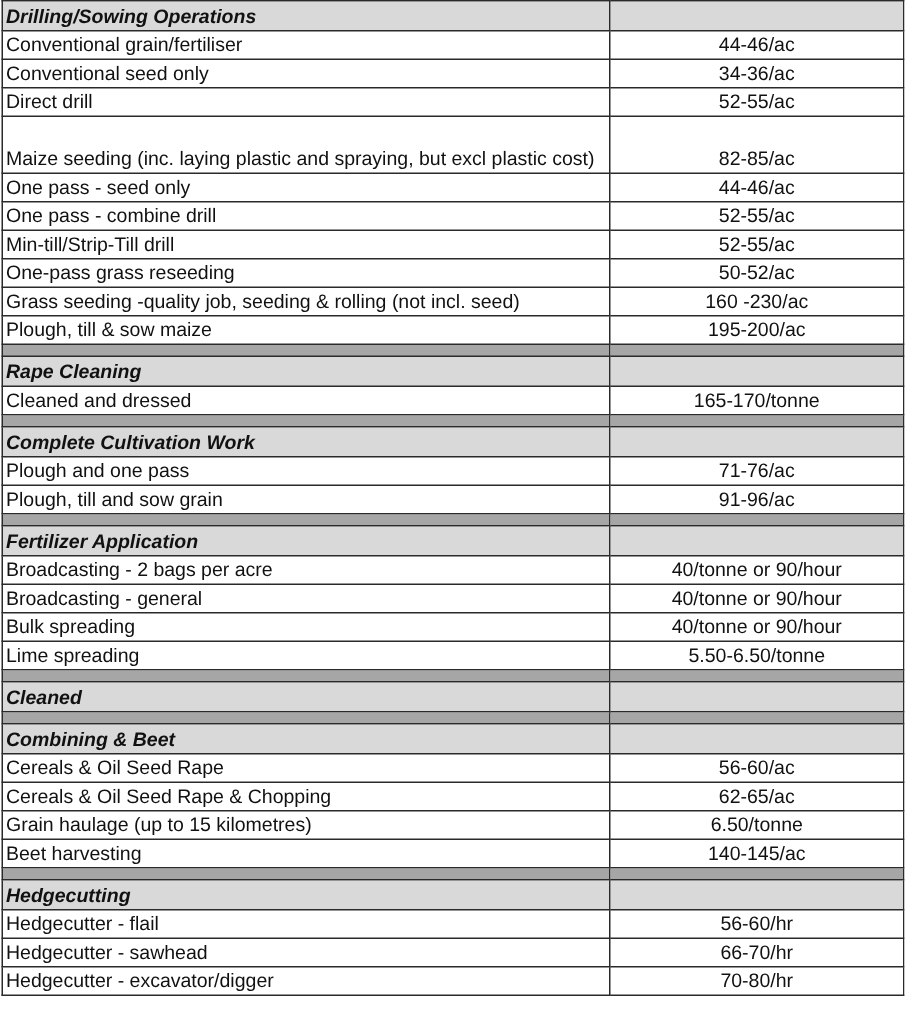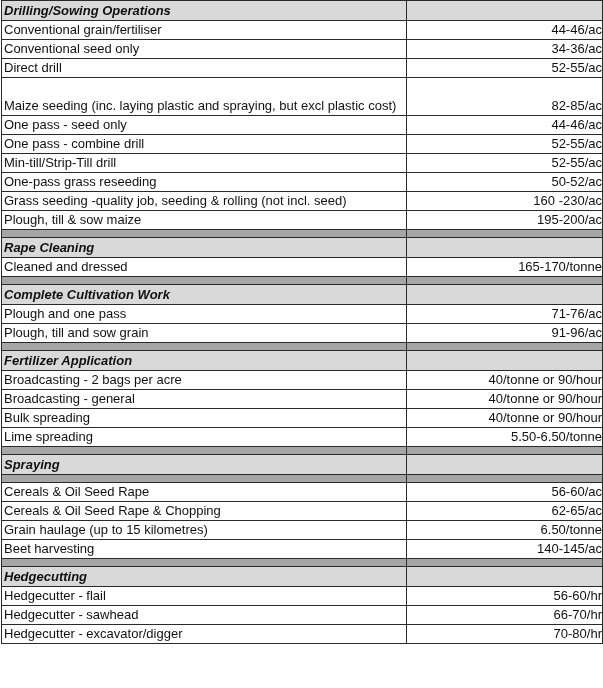--- a/index.html
+++ b/index.html
@@ -1,21 +1,21 @@
 <!DOCTYPE html>
 <html><head>
 <meta charset="utf-8">
 <style>
   html, body { margin: 0; padding: 0; background: #ffffff; }
   body { width: 603px; height: 688px; overflow: hidden; font-family: "Liberation Sans", sans-serif; }
   table { border-collapse: collapse; width: 601px; table-layout: fixed; margin-left: 1px; }
   col.c1 { width: 405px; }
   col.c2 { width: 196px; }
   td { border: 1px solid #2a2a2a; height: 18px; padding: 0 0 0 2px; font-size: 13px; color: #111; line-height: 18px; white-space: nowrap; overflow: hidden; }
-  td.val { text-align: right; padding: 0; }
+  td.val { text-align: center; padding: 0; }
   tr.section td { background: #d9d9d9; font-weight: bold; height: 19px; font-style: italic; }
   tr.spacer td { background: #a6a6a6; height: 7px; line-height: 7px; font-size: 1px; padding: 0; }
   tr.tall td { height: 37px; line-height: 18px; white-space: normal; vertical-align: bottom; margin-left: 20px; }
 </style>
 </head>
 <body>
 
 <table>
   <colgroup>
       <col class="c1">
@@ -116,25 +116,29 @@
       </tr>
       <tr>
         <td>Lime spreading</td>
         <td class="val">5.50-6.50/tonne</td>
       </tr>
       <tr class="spacer">
         <td></td>
         <td></td>
       </tr>
       <tr class="section">
-        <td>Spraying</td>
+        <td>Cleaned</td>
         <td></td>
       </tr>
       <tr class="spacer">
         <td></td>
+        <td></td>
+      </tr>
+      <tr class="section">
+        <td>Combining &amp; Beet</td>
         <td></td>
       </tr>
       <tr>
         <td>Cereals &amp; Oil Seed Rape</td>
         <td class="val">56-60/ac</td>
       </tr>
       <tr>
         <td>Cereals &amp; Oil Seed Rape &amp; Chopping</td>
         <td class="val">62-65/ac</td>
       </tr>

